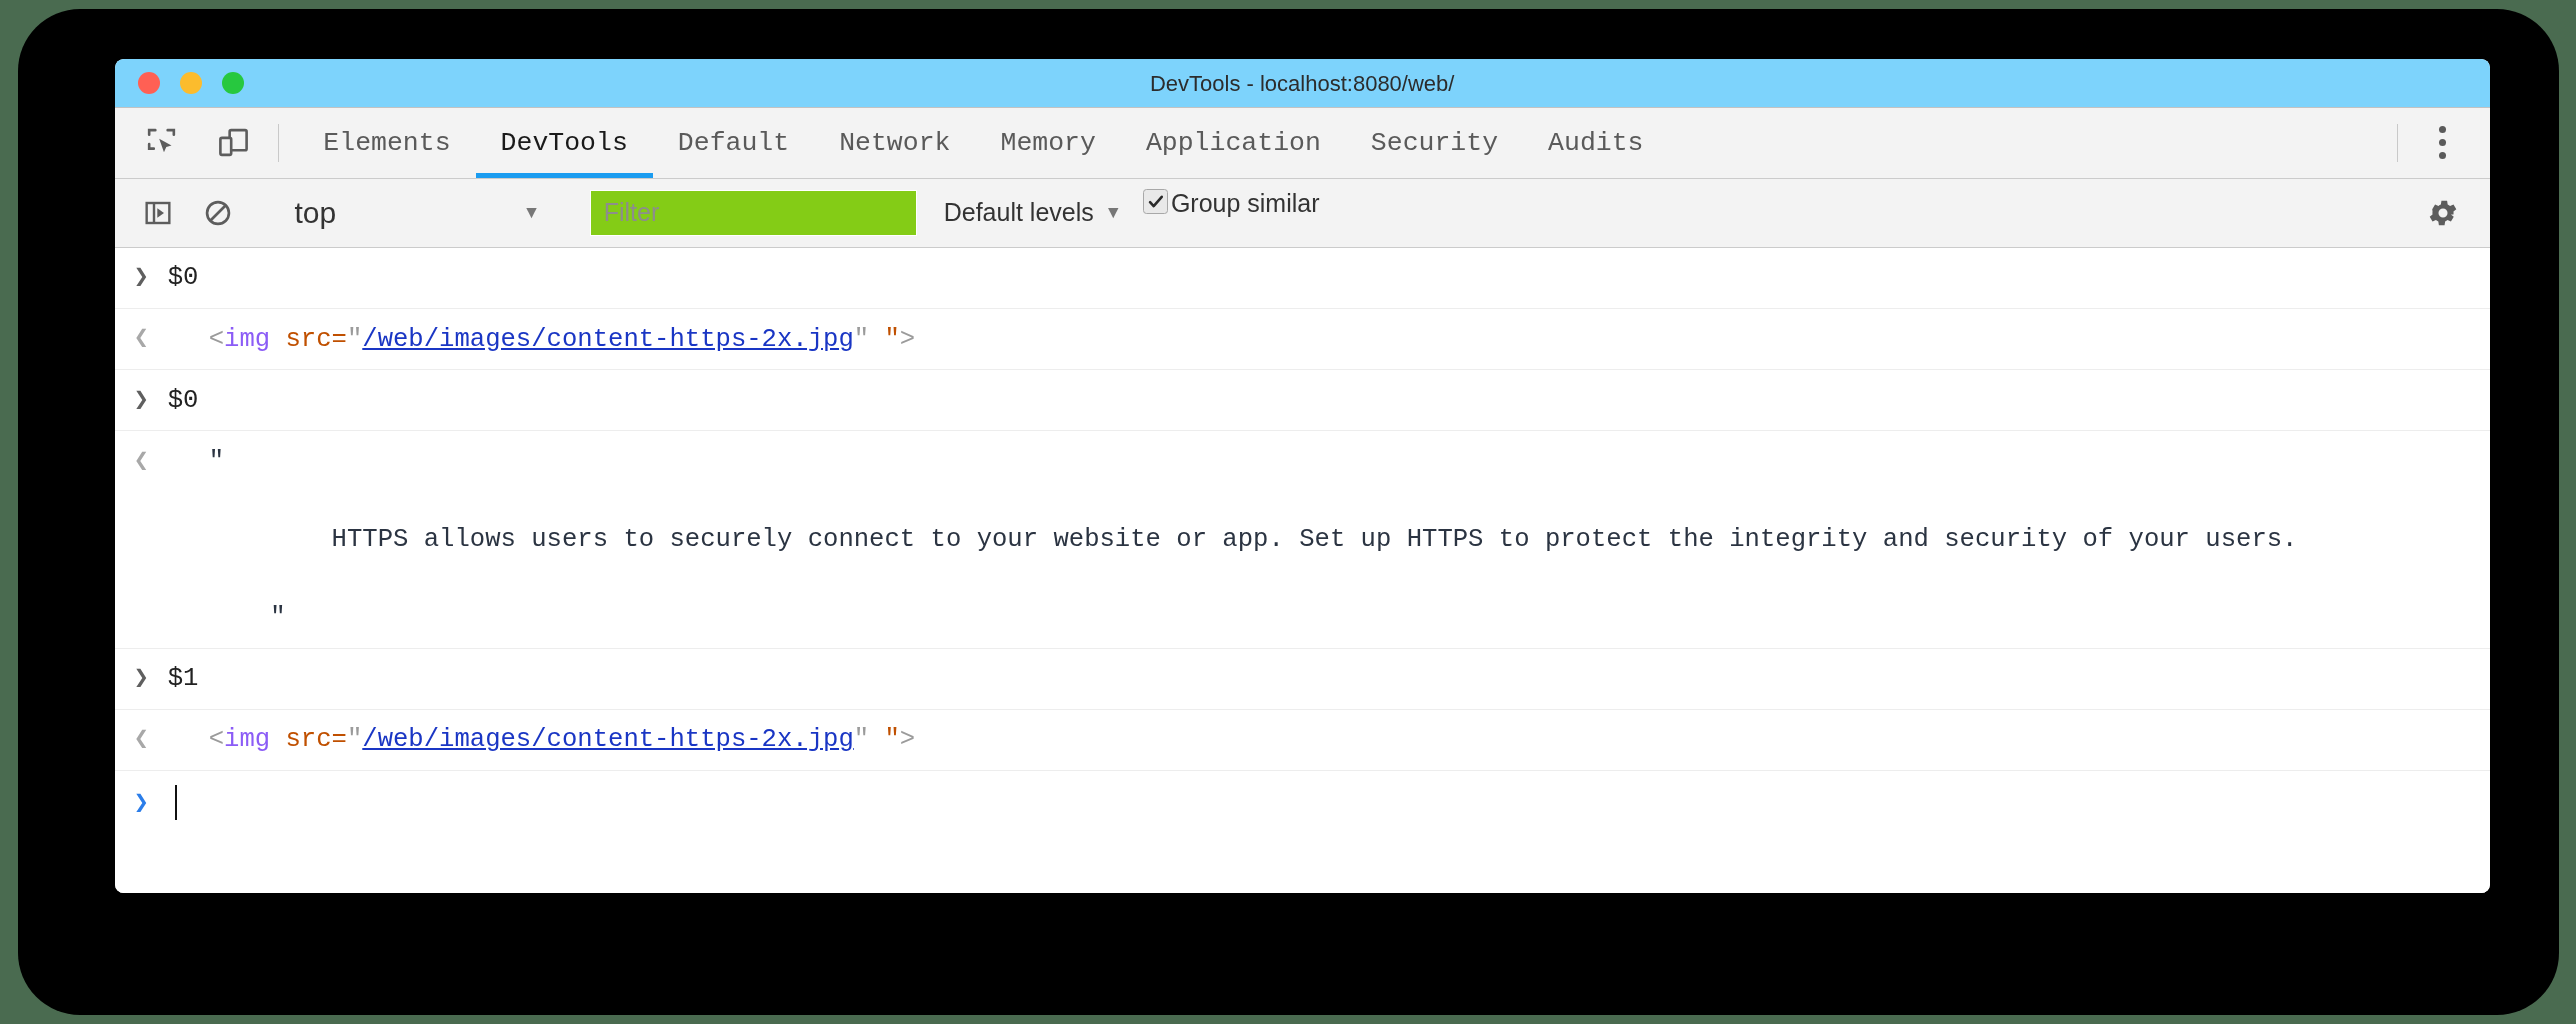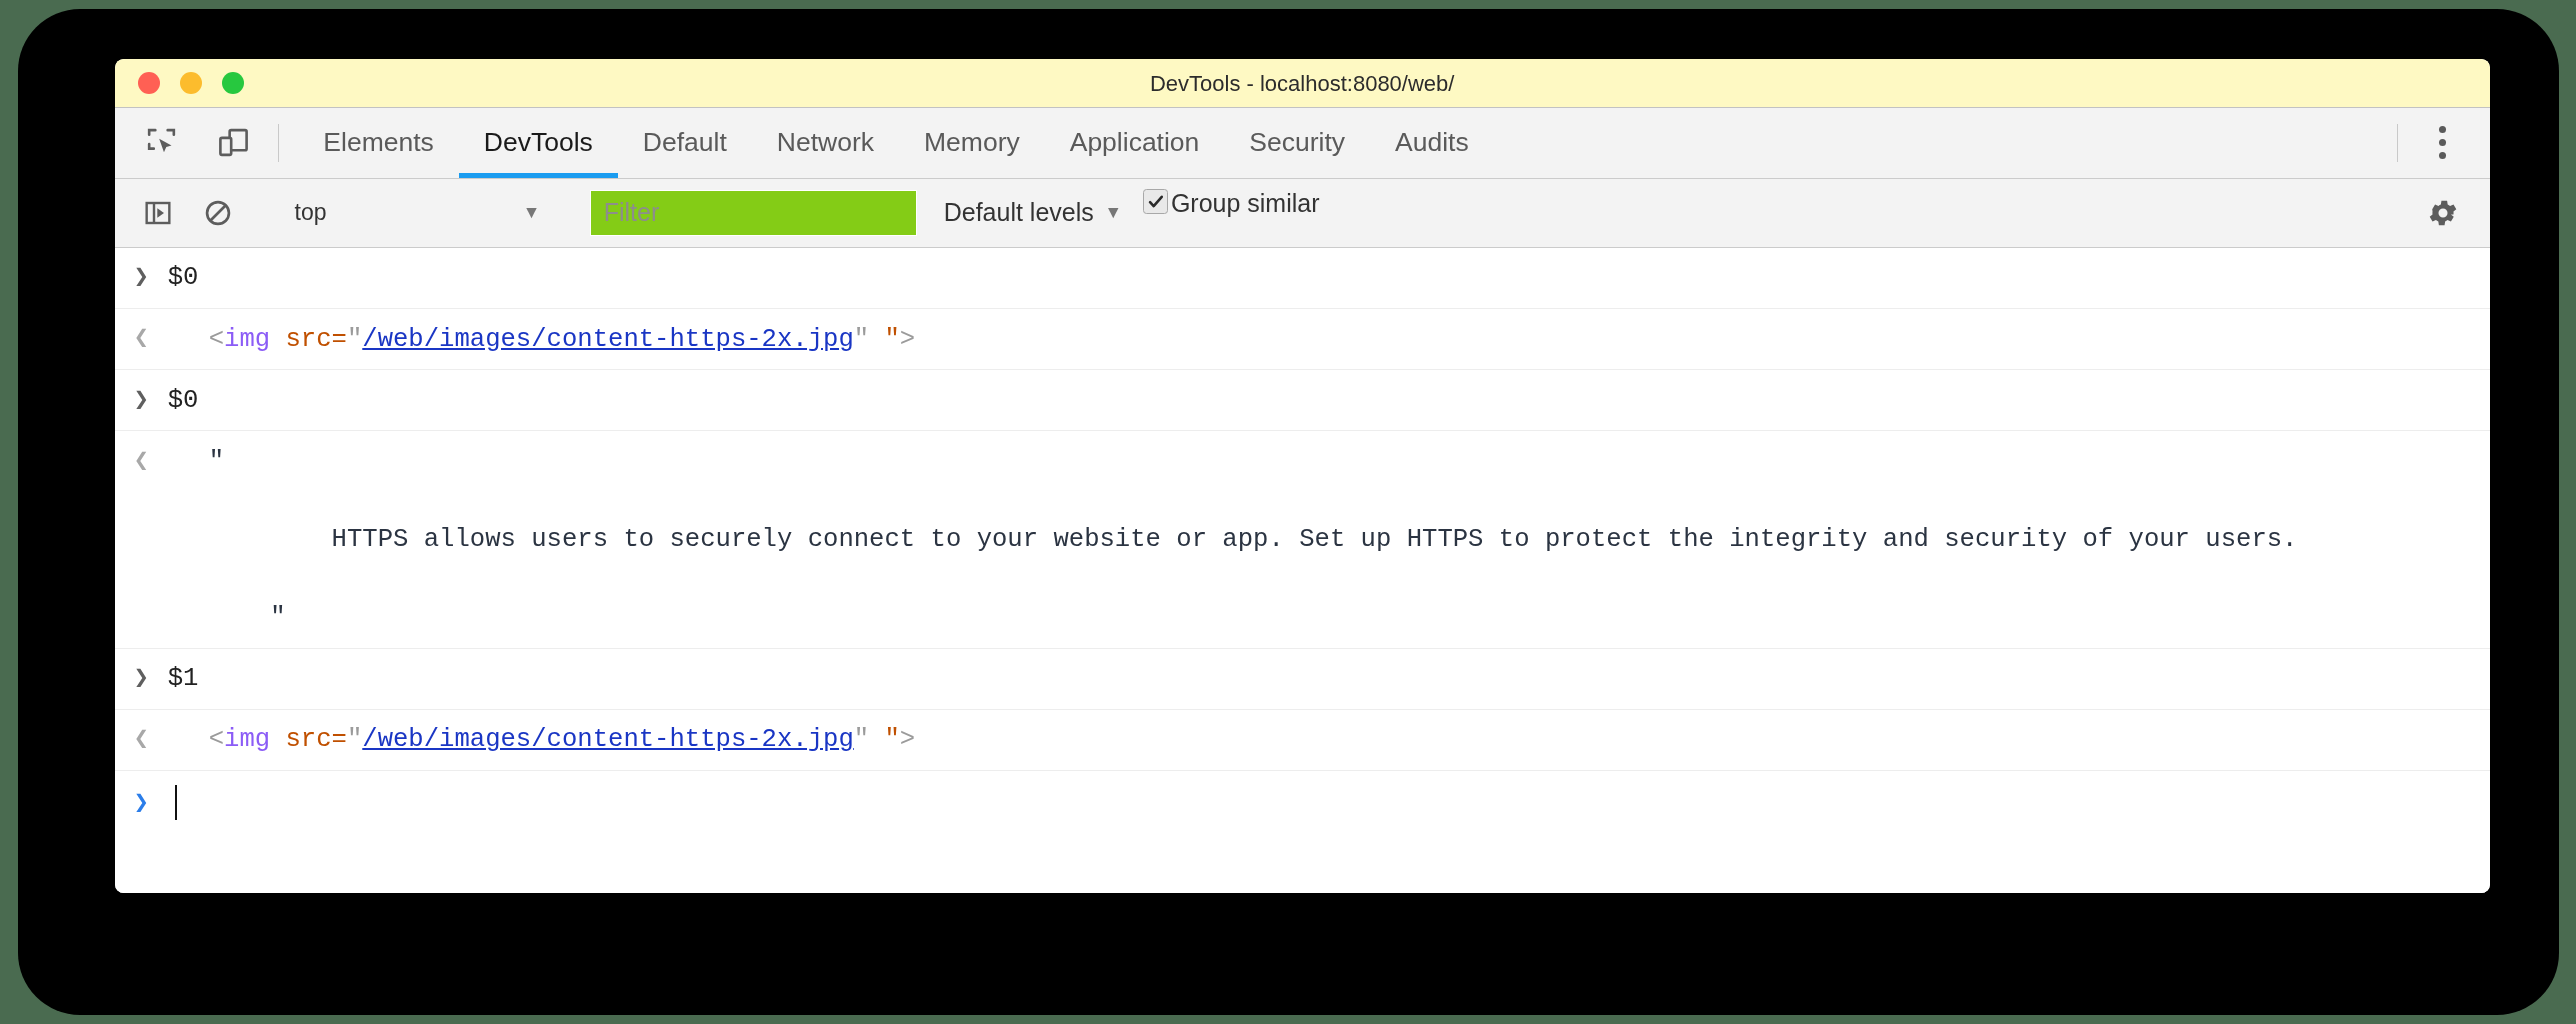--- a/index.html
+++ b/index.html
@@ -36,21 +36,21 @@
     background: #ffffff;
     border-radius: 8.8px;
     overflow: hidden;
     display: flex;
     flex-direction: column;
   }
 
   
   #title-bar {
     height: 49px;
-    background: #fef9c3;
+    background: #7dd3fc;
     position: relative;
     flex: 0 0 auto;
     border-bottom: 0.9px solid #c2c2c2;
   }
   .traffic-lights {
     position: absolute;
     left: 23px;
     top: 0;
     height: 49px;
     display: flex;
@@ -107,21 +107,21 @@
     flex: 1 1 auto;
   }
   .tab {
     display: flex;
     align-items: center;
     padding: 0 25px;
     font-size: 26.5px;
     color: #5a5a5a;
     position: relative;
     white-space: nowrap;
-    font-family: Liberation Sans, sans-serif;
+    font-family: Liberation Mono, monospace;
     justify-content: flex-end;
   }
   .tab.active { color: #1a1a1a; }
   .tab.active::after {
     content: "";
     position: absolute;
     left: 0; right: 0; bottom: 0;
     height: 4.4px;
     background: #1a9cf0;
   }
@@ -162,21 +162,21 @@
 
   #context-select {
     display: flex;
     align-items: center;
     width: 265px;
     height: 48px;
     padding: 0 12.4px;
     position: relative;
   }
   #context-value {
-    font-size: 23px;
+    font-size: 30px;
     color: #333;
     font-family: "Liberation Sans", sans-serif;
   }
   #context-caret {
     position: absolute;
     right: 7px;
     color: #777;
     font-size: 17.7px;
   }
 

